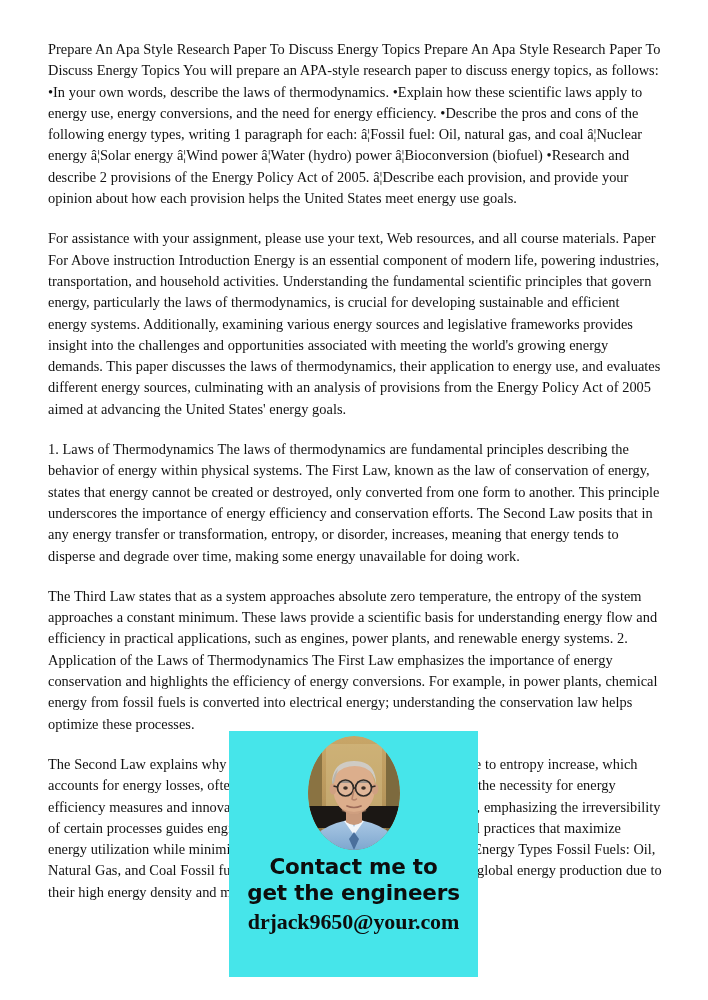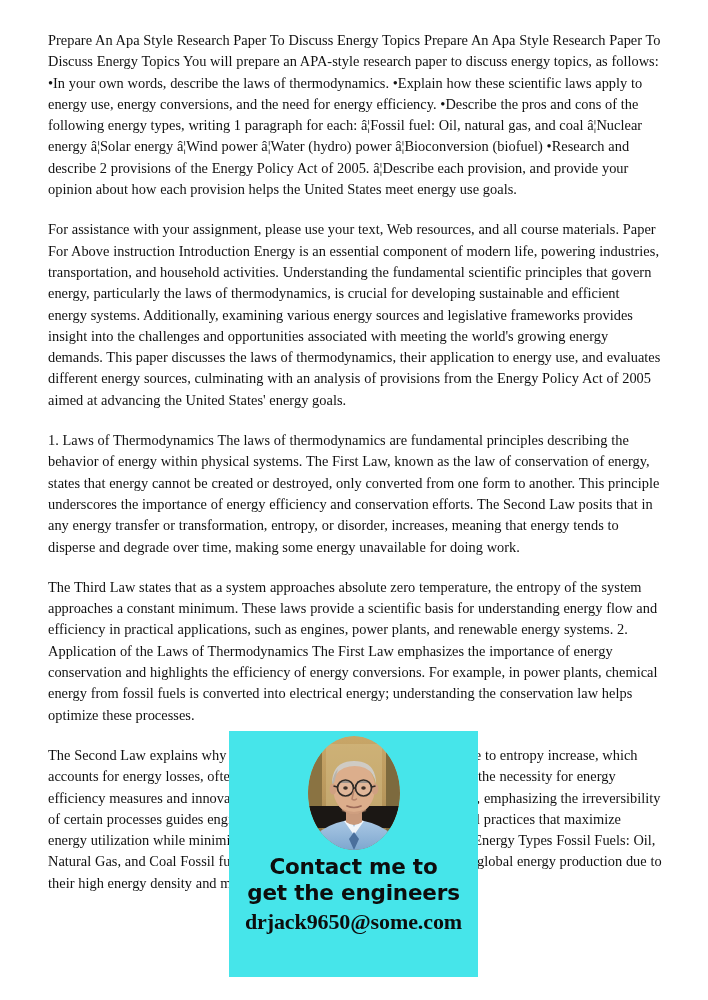--- a/index.html
+++ b/index.html
@@ -24,21 +24,21 @@
     left: 48px;
     top: 30px;
     width: 614px;
   }
 
   .doc-paragraph {
     font-family: "Liberation Serif", "DejaVu Serif", serif;
     font-size: 14.4px;
     line-height: 21.3px;
     color: #111111;
-    margin: 0 0 19px 0;
+    margin: 9px 0 19px 0;
     text-align: left;
     white-space: normal;
     word-spacing: 0.1px;
     letter-spacing: 0.02px;
   }
   .doc-paragraph:last-child { margin-bottom: 0; }
 
   
   #contact-overlay {
     position: absolute;
@@ -166,14 +166,14 @@
         <path d="M34 74 Q46 80 58 74" fill="none" stroke="#c2907380" stroke-width="2"></path>
       </g>
     </svg>
   </div>
 
   <div id="contact-headline">
     <span class="line">Contact me to</span>
     <span class="line">get the engineers</span>
   </div>
 
-  <div id="contact-email">drjack9650@some.com</div>
+  <div id="contact-email">drjack9650@your.com</div>
 </div>
 
 </body></html>

